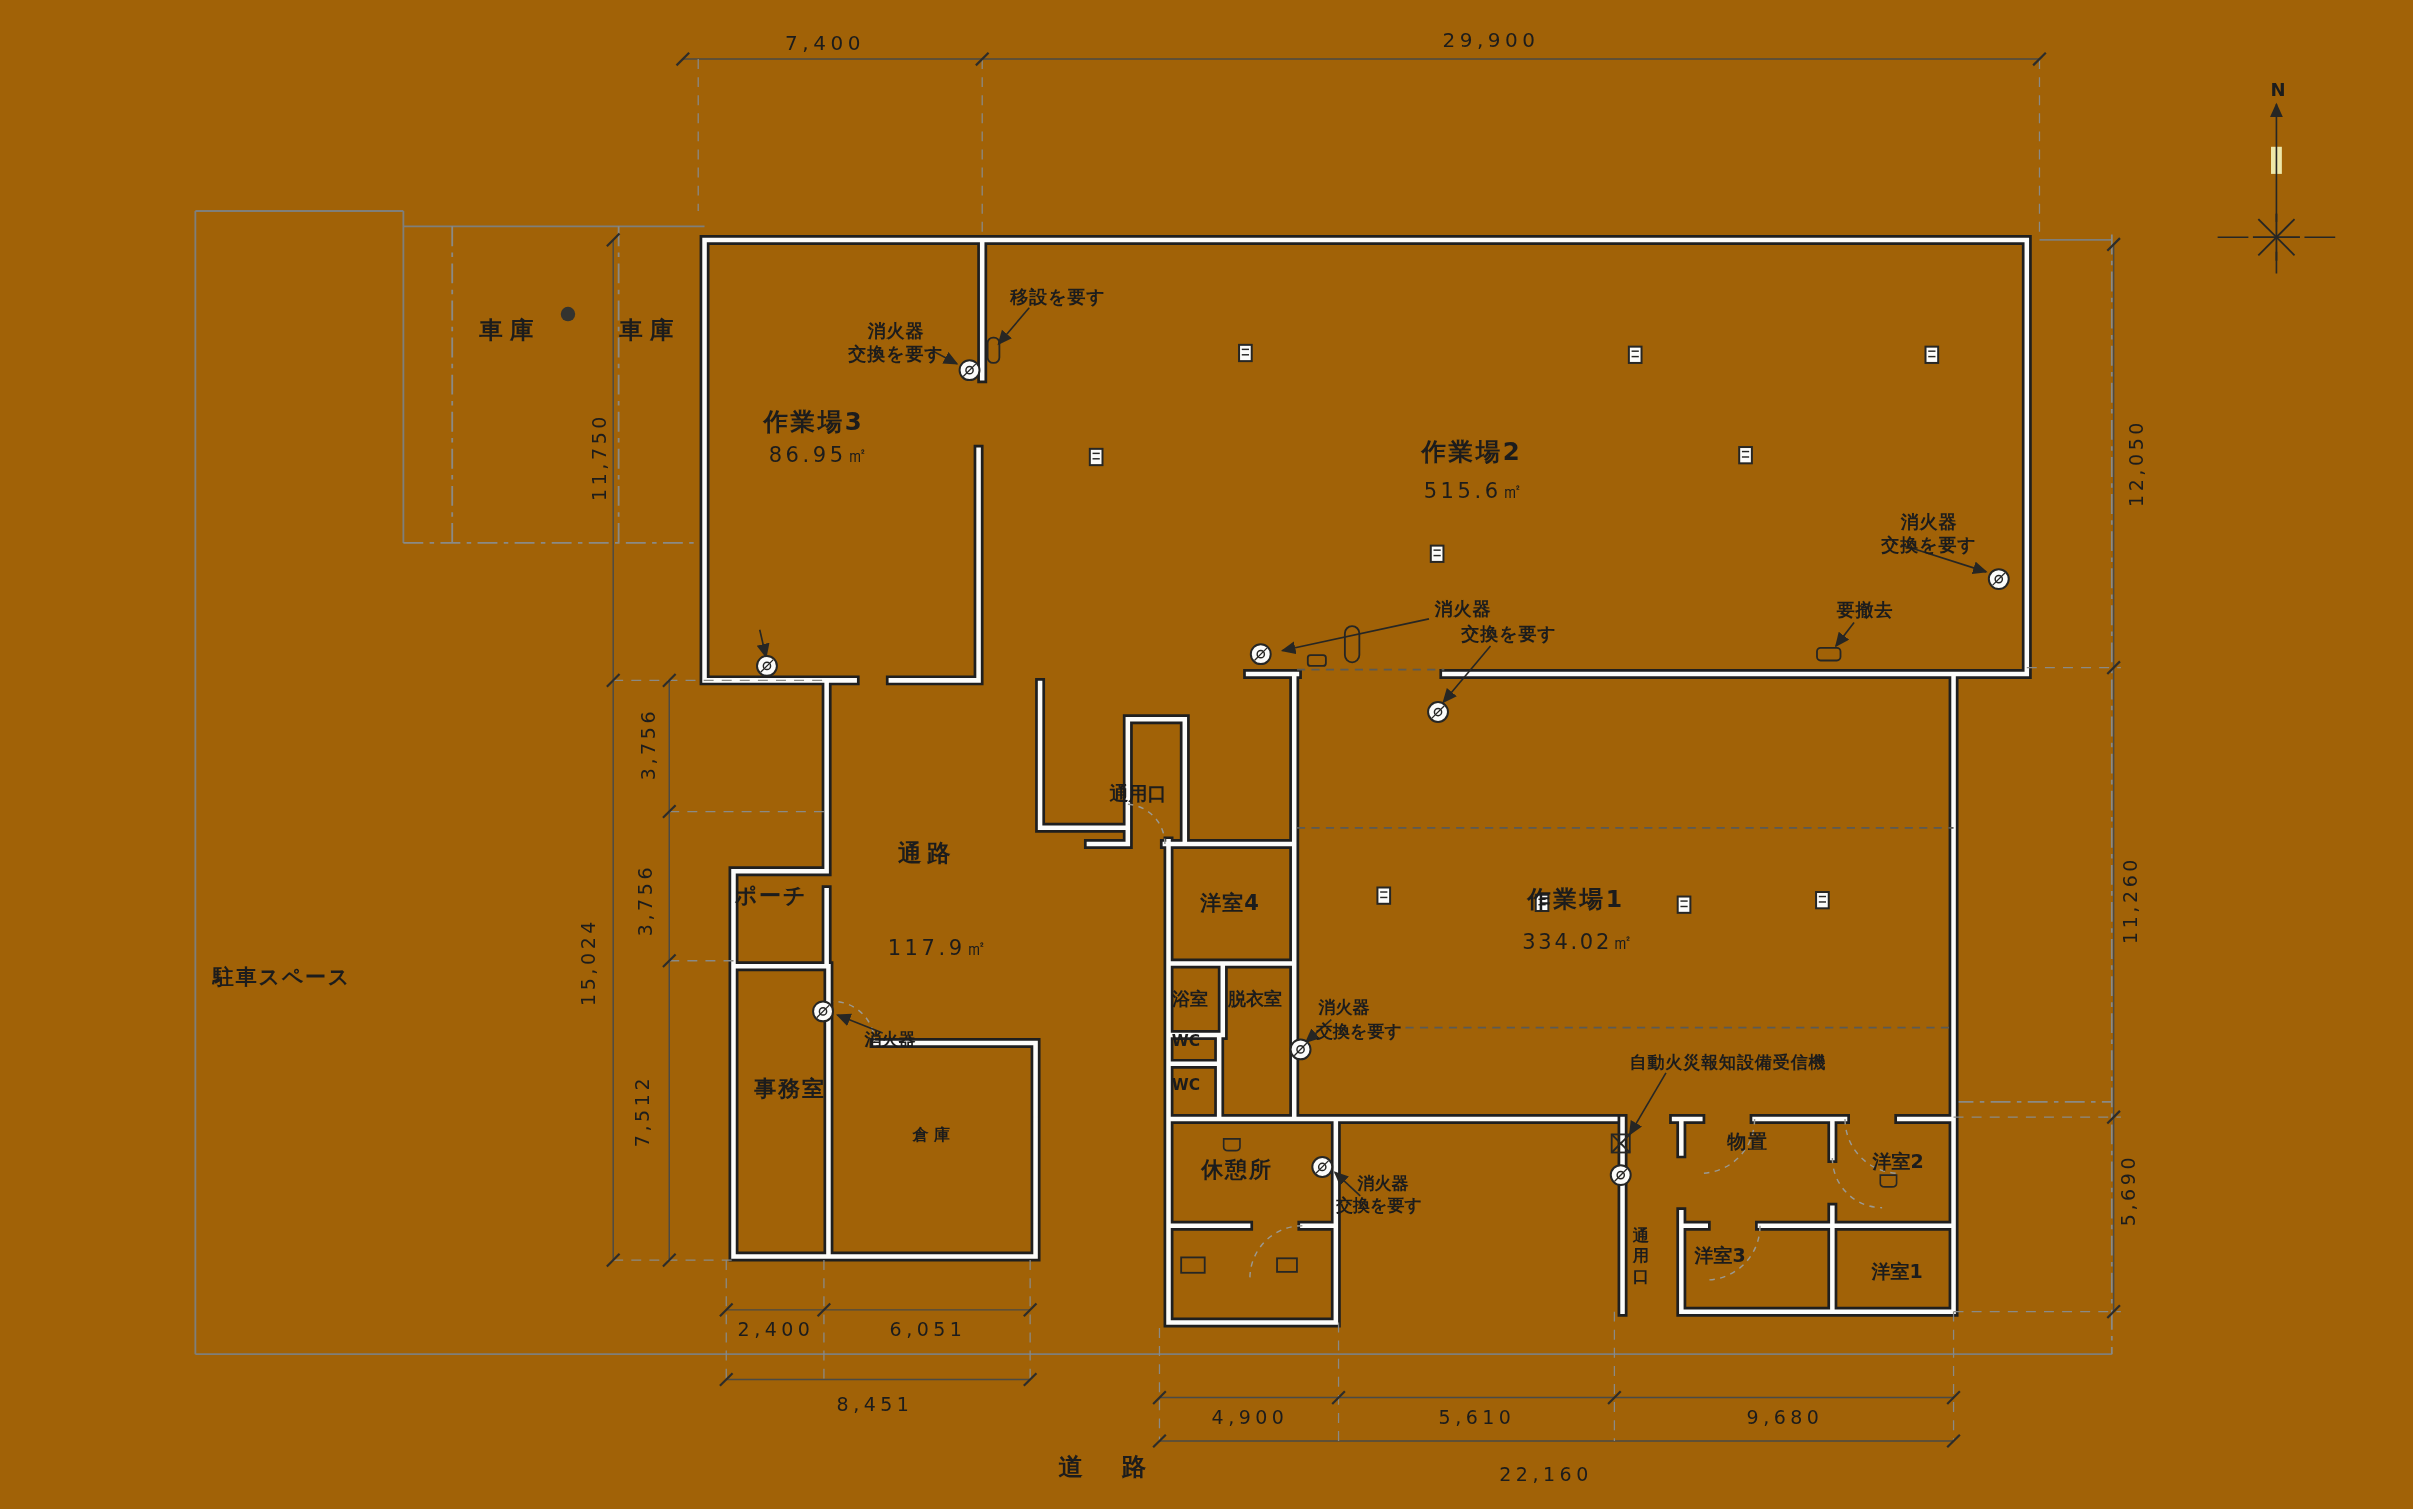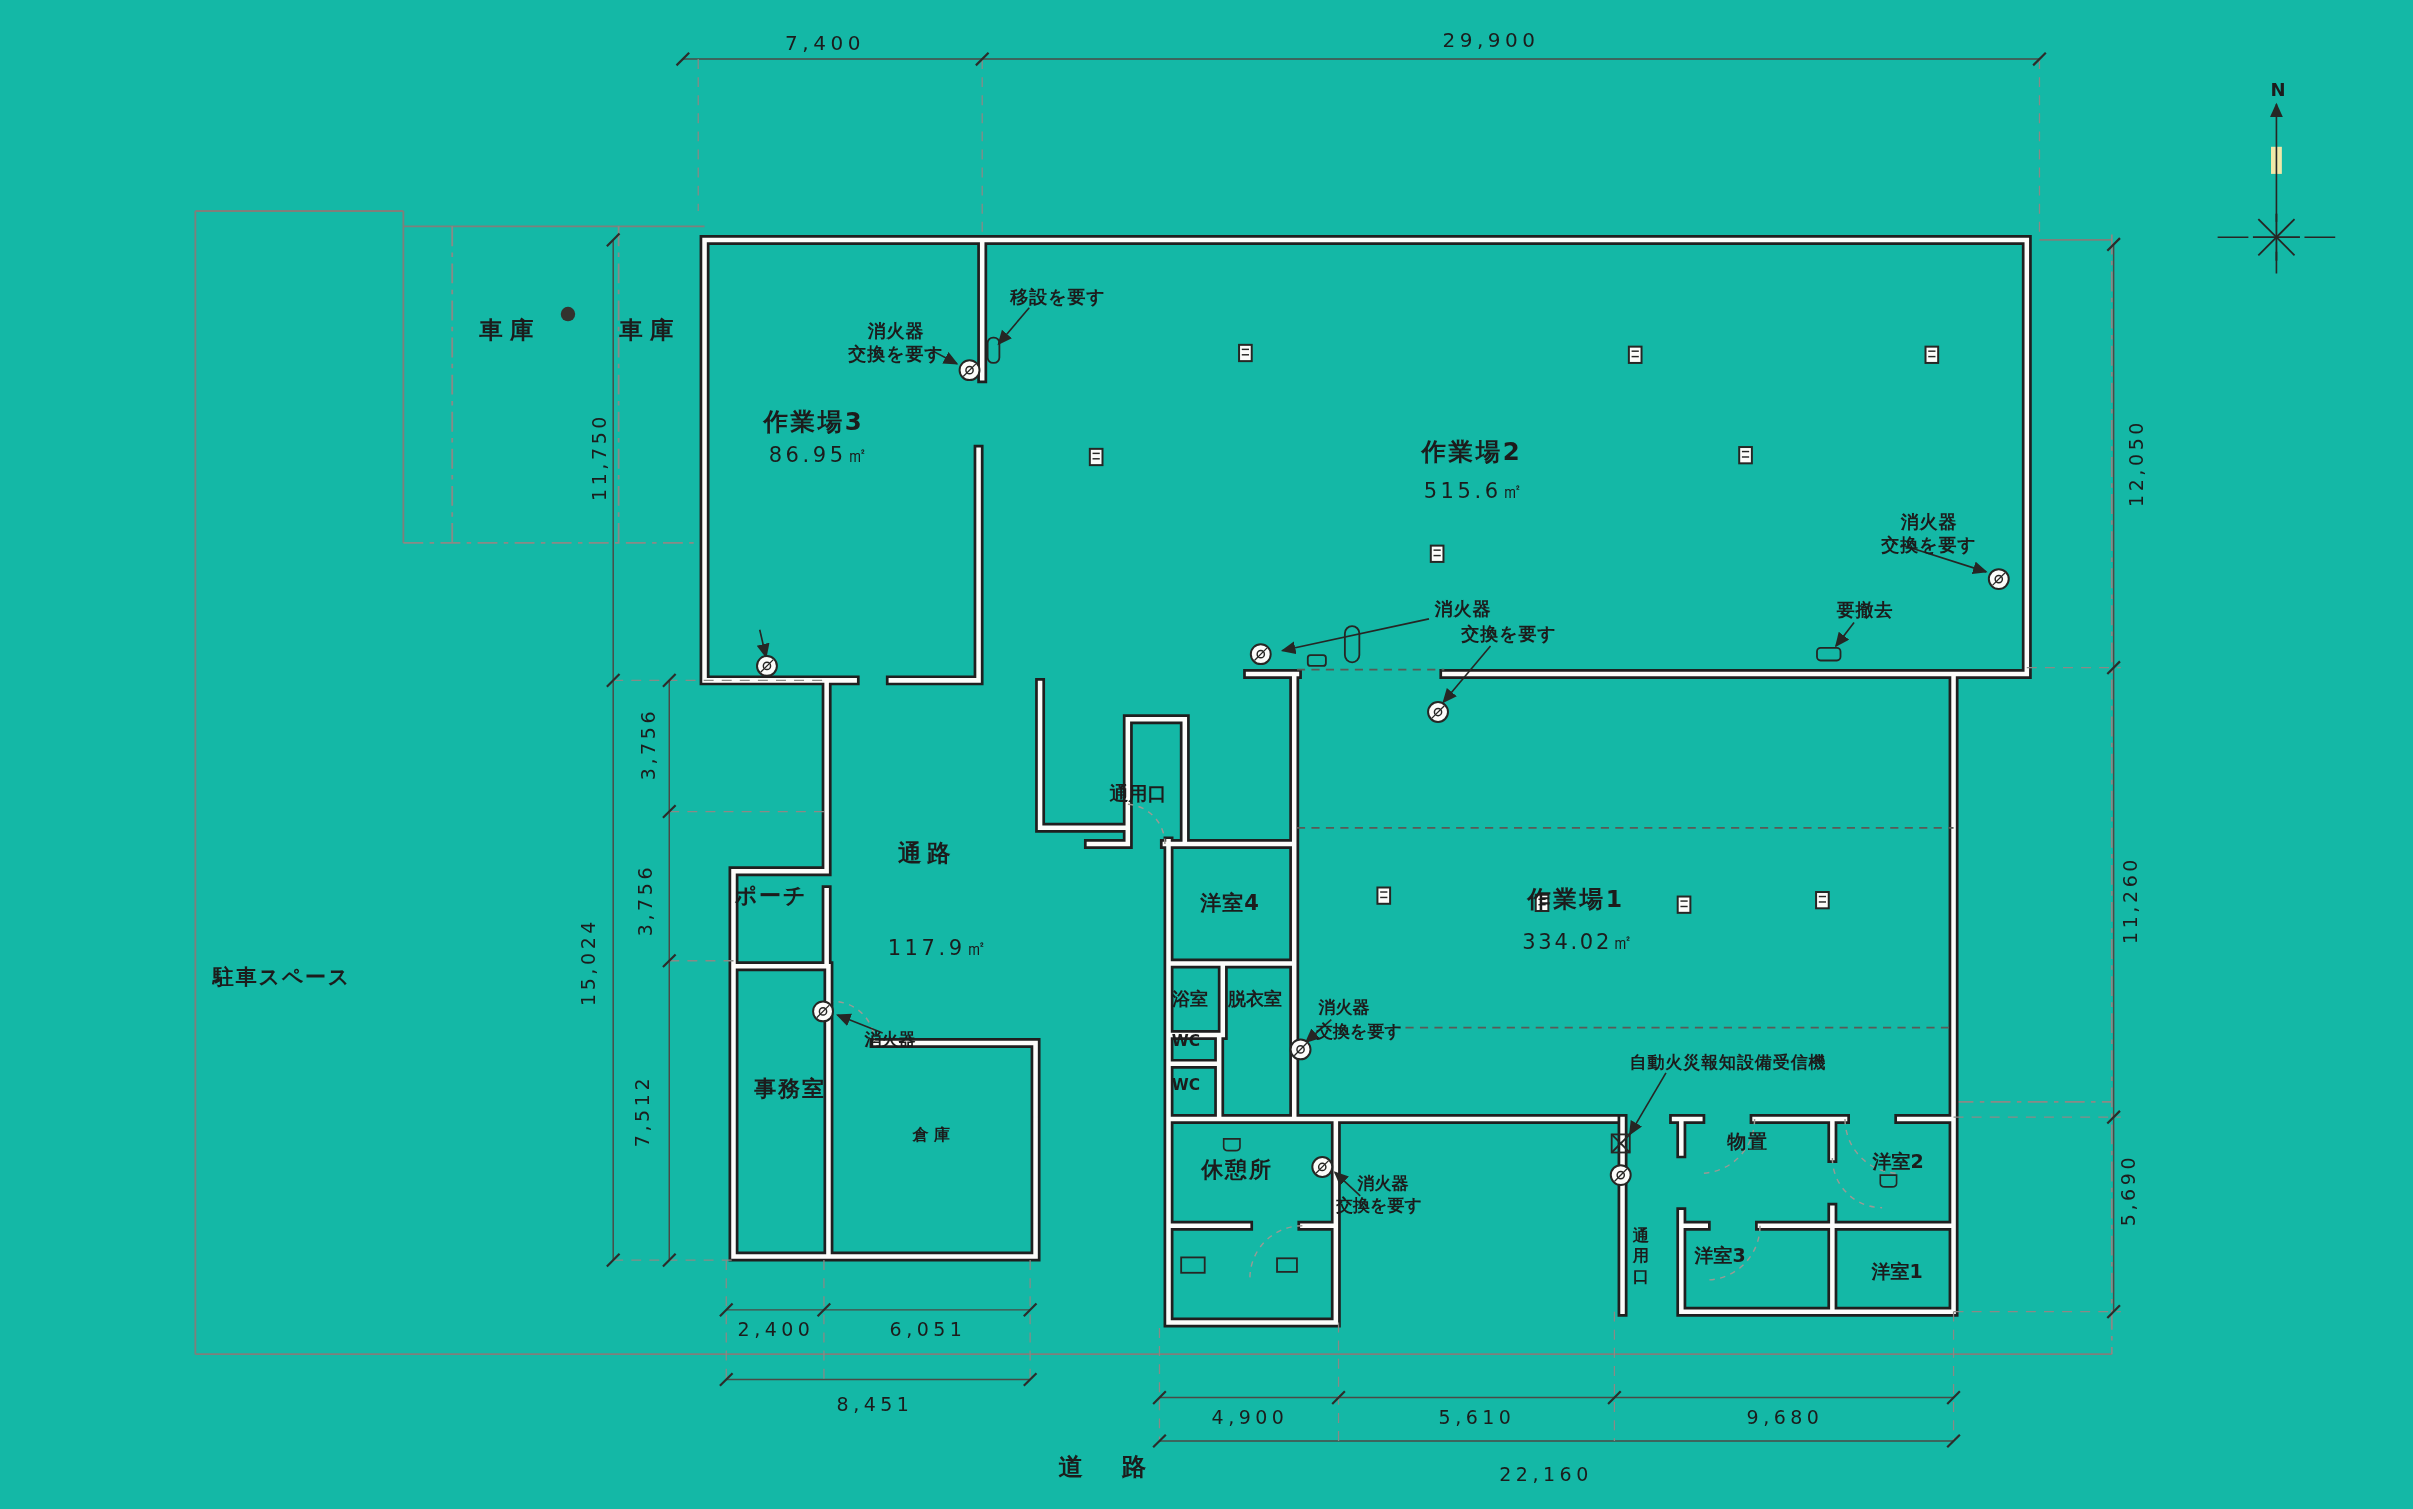--- a/index.html
+++ b/index.html
@@ -1,16 +1,16 @@
 <!DOCTYPE html>
 <html style="font-size:14.5px"><head>
 <meta charset="utf-8">
 <style>
   html,body{margin:0;padding:0;background:#e8e8e4;}
-  #sheet{position:relative;width:2413px;height:1510px;background:#14b8a6;overflow:hidden;
+  #sheet{position:relative;width:2413px;height:1510px;background:#a16207;overflow:hidden;
          font-family:"DejaVu Sans","Liberation Sans",sans-serif;}
   #plan-svg{position:absolute;left:0;top:0;width:2413px;height:1510px;}
   .lbl{position:absolute;color:#1c1c1c;white-space:pre-line;text-align:center;
        transform:translate(-50%,-50%);line-height:1.25;}
   .lbl.rot{transform:translate(-50%,-50%) rotate(-90deg);}
   .wall-outer{stroke:#1f1f1f;stroke-width:11;fill:none;stroke-linecap:square;}
   .wall-inner{stroke:#fcfcfa;stroke-width:5;fill:none;stroke-linecap:square;}
   .prop{stroke:#7f7f7b;stroke-width:2;fill:none;}
   .prop-dash{stroke:#8a8a86;stroke-width:2;fill:none;stroke-dasharray:22 7 5 7;}
   .dimline{stroke:#4a4a46;stroke-width:1.6;fill:none;}

